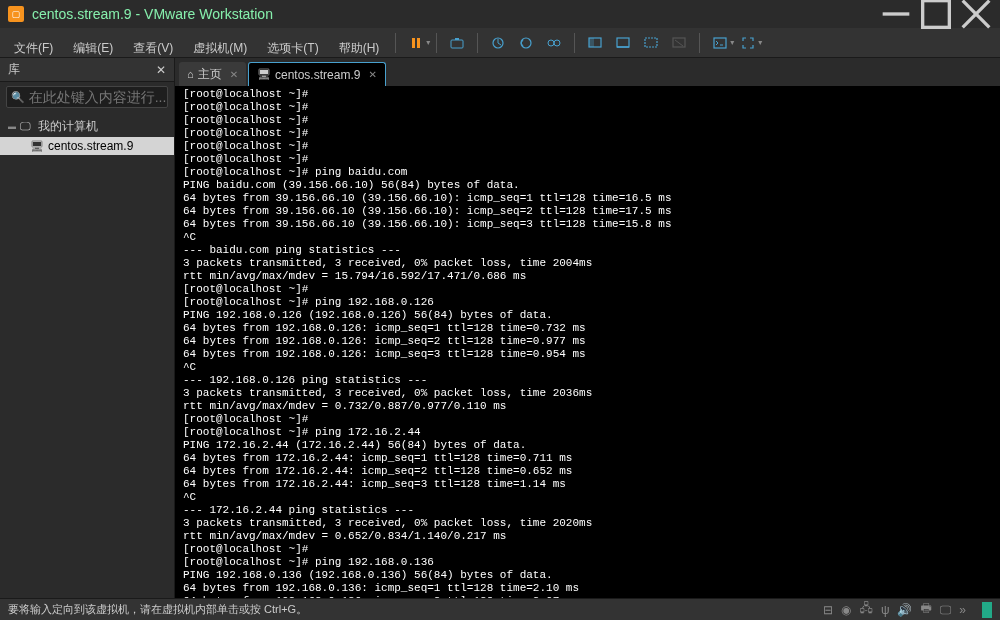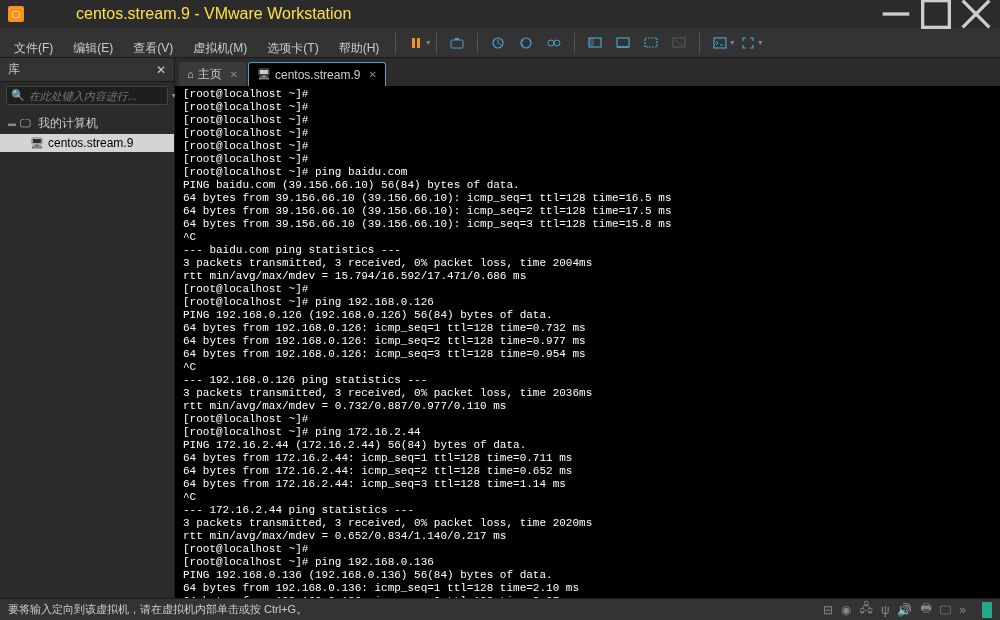--- a/index.html
+++ b/index.html
@@ -21,21 +21,21 @@
   padding: 0 4px;
 }
 .titlebar .app-icon {
   width: 16px; height: 16px;
   background: #f7931e;
   border-radius: 2px;
   margin: 0 8px 0 4px;
   display: flex; align-items: center; justify-content: center;
   font-size: 9px; color: #fff;
 }
-.titlebar .title { flex: 1; color: #fde047; font-size: 16px; margin-left: 44px; }
+.titlebar .title { flex: 1; color: #86efac; font-size: 14px; }
 .titlebar .win-controls { display: flex; }
 .titlebar .win-btn {
   width: 40px; height: 28px;
   display: flex; align-items: center; justify-content: center;
   color: #cccccc;
 }
 
 .menubar {
   height: 30px;
   background: #333333;
@@ -98,23 +98,22 @@
   display: flex;
   align-items: center;
   padding: 2px 4px;
 }
 .sidebar-search .icon { color: #888; font-size: 11px; margin-right: 4px; }
 .sidebar-search input {
   flex: 1;
   background: transparent;
   border: none;
   color: #888;
-  font-size: 11px;
+  font-size: 14px;
   outline: none;
-  font-style: italic;
 }
 .sidebar-search .arrow { color: #888; font-size: 8px; }
 .tree {
   padding: 4px 0;
 }
 .tree-item {
   display: flex;
   align-items: center;
   padding: 2px 8px;
   font-size: 12px;

